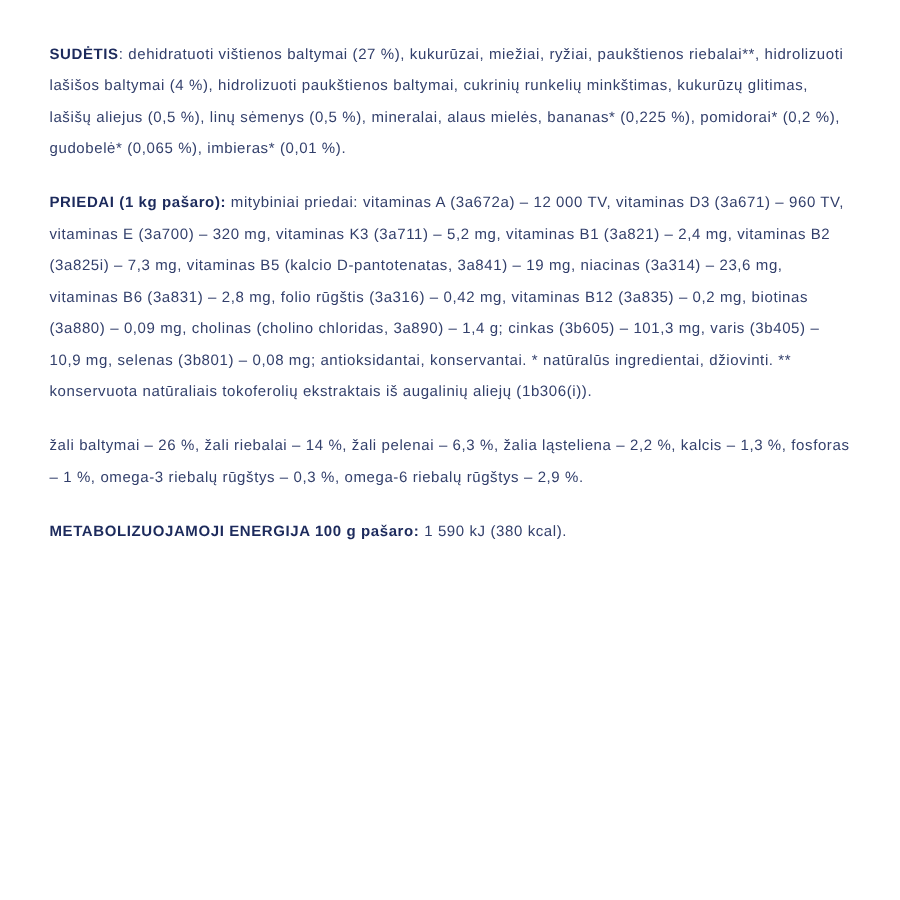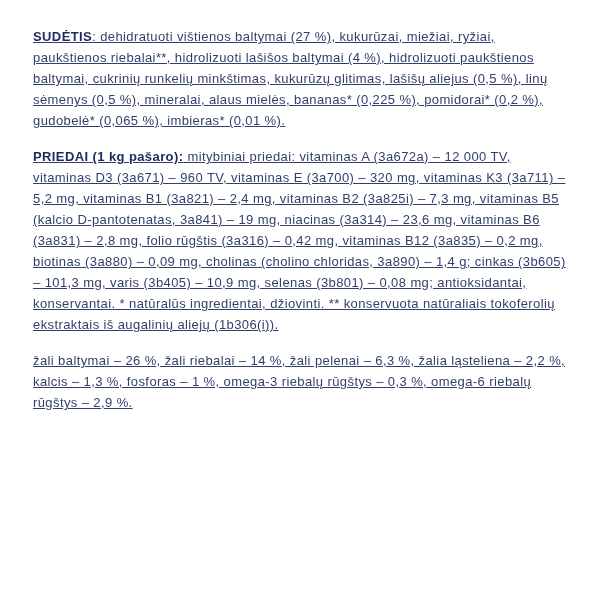--- a/index.html
+++ b/index.html
@@ -11,24 +11,23 @@
   body{
     width:600px;height:600px;
     background:var(--bg);
     font-family:"Liberation Sans","DejaVu Sans",sans-serif;
     color:var(--body-color);
     box-sizing:border-box;
     overflow:hidden;
   }
   .label{
     padding:26px 33px 0 33px;
-    font-size:13px;
+    font-size:10px;
     line-height:21px;
     letter-spacing:0.4px;
-    text-decoration:underline;
   }
   .sec{
     margin:0 0 15px 0;
   }
   .sec strong{
     color:var(--heading-color);
     font-weight:bold;
   }
   .sec strong.block{
     display:block;
@@ -38,14 +37,15 @@
 <body>
 
 <main class="label">
 
   <p class="sec"><strong>SUDĖTIS</strong><span>: dehidratuoti vištienos baltymai (27 %), kukurūzai, miežiai, ryžiai, paukštienos riebalai**, hidrolizuoti lašišos baltymai (4 %), hidrolizuoti paukštienos baltymai, cukrinių runkelių minkštimas, kukurūzų glitimas, lašišų aliejus (0,5 %), linų sėmenys (0,5 %), mineralai, alaus mielės, bananas* (0,225 %), pomidorai* (0,2 %), gudobelė* (0,065 %), imbieras* (0,01 %).</span></p>
 
   <p class="sec"><strong>PRIEDAI (1 kg pašaro):</strong><span> mitybiniai priedai: vitaminas A (3a672a) – 12 000 TV, vitaminas D3 (3a671) – 960 TV, vitaminas E (3a700) – 320 mg, vitaminas K3 (3a711) – 5,2 mg, vitaminas B1 (3a821) – 2,4 mg, vitaminas B2 (3a825i) – 7,3 mg, vitaminas B5 (kalcio D-pantotenatas, 3a841) – 19 mg, niacinas (3a314) – 23,6 mg, vitaminas B6 (3a831) – 2,8 mg, folio rūgštis (3a316) – 0,42 mg, vitaminas B12 (3a835) – 0,2 mg, biotinas (3a880) – 0,09 mg, cholinas (cholino chloridas, 3a890) – 1,4 g; cinkas (3b605) – 101,3 mg, varis (3b405) – 10,9 mg, selenas (3b801) – 0,08 mg; antioksidantai, konservantai. * natūralūs ingredientai, džiovinti. ** konservuota natūraliais tokoferolių ekstraktais iš augalinių aliejų (1b306(i)).</span></p>
 
   <p class="sec"><span>žali baltymai – 26 %, žali riebalai – 14 %, žali pelenai – 6,3 %, žalia ląsteliena – 2,2 %, kalcis – 1,3 %, fosforas – 1 %, omega-3 riebalų rūgštys – 0,3 %, omega-6 riebalų rūgštys – 2,9 %.</span></p>
 
+  <p class="sec"><strong>METABOLIZUOJAMOJI ENERGIJA 100 g pašaro:</strong><span> 1 590 kJ (380 kcal).</span></p>
 
 </main>
 
 </body></html>

